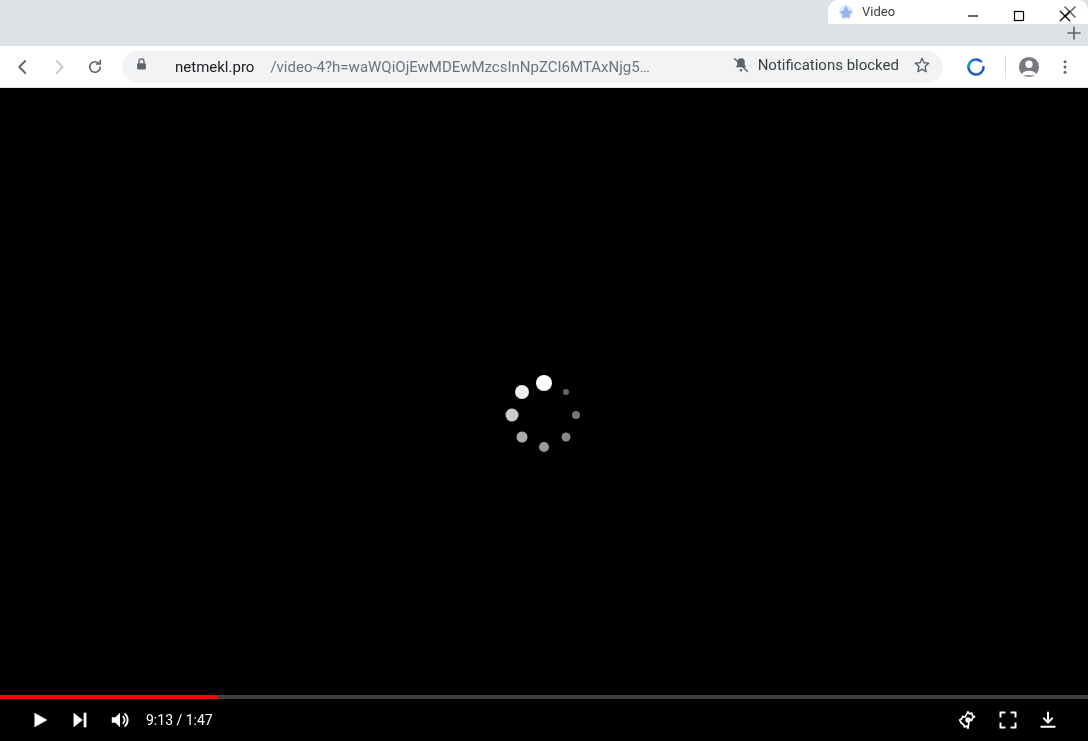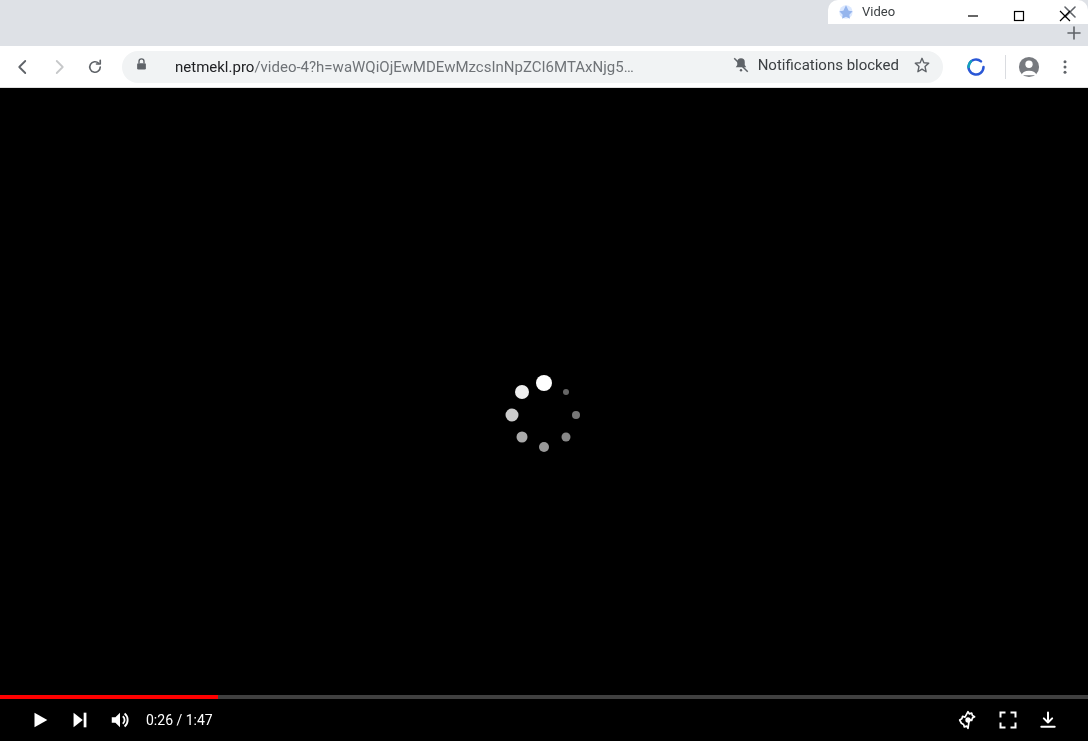--- a/index.html
+++ b/index.html
@@ -19,21 +19,21 @@
   .wc-btn { width: 46px; height: 32px; display: flex; align-items: center; justify-content: center; cursor: pointer; }
 
   
   .toolbar { height: 42px; background: #ffffff; display: flex; align-items: center; padding: 0 6px; gap: 2px; border-bottom: 1px solid #e0e0e0; }
   .tb-btn { width: 34px; height: 34px; display: flex; align-items: center; justify-content: center; cursor: pointer; border-radius: 50%; }
   .tb-btn.disabled svg { opacity: 0.35; }
   .addrbar { flex: 1; margin: 0 8px; height: 32px; background: #f1f3f4; border-radius: 16px; display: flex; align-items: center; padding: 0 12px; gap: 10px; }
   .addrbar .lock { flex: 0 0 auto; }
   .addrbar .url { flex: 1; font-size: 15px; white-space: nowrap; overflow: hidden; text-overflow: ellipsis; }
   .addrbar .url .dark { color: #202124; margin-left: 16px; }
-  .addrbar .url .light { color: #6f7377; }
+  .addrbar .url .light { color: #6f7377; padding-left: 16px; }
   .addrbar .blocked { flex: 0 0 auto; display: flex; align-items: flex-start; gap: 8px; color: #3c4043; font-size: 15px; }
   .addrbar .star { flex: 0 0 auto; margin-left: 4px; }
 
   .ext-icon { width: 34px; height: 34px; display: flex; align-items: center; justify-content: center; margin: 0 6px; }
   .sep { width: 1px; height: 24px; background: #dadce0; margin: 0 4px; }
 
   
   .content { flex: 1; background: #000000; position: relative; }
   .spinner { position: absolute; left: 50%; top: 50%; width: 80px; height: 80px; margin-left: -40px; margin-top: -40px; animation: spin 1.2s linear infinite; }
   .spinner .dot { position: absolute; border-radius: 50%; left: 50%; top: 50%; transform: translate(-50%, -50%); }
@@ -189,21 +189,21 @@
             <rect x="16" y="4" width="3" height="16" fill="#ffffff"></rect>
           </svg>
       </div>
       <div class="vbtn">
         <svg width="22" height="22" viewBox="0 0 24 24">
             <path d="M3 9 H7 L12 4 V20 L7 15 H3 Z" fill="#ffffff"></path>
             <path d="M15 8 a5 5 0 0 1 0 8" fill="none" stroke="#ffffff" stroke-width="2"></path>
             <path d="M17 5 a9 9 0 0 1 0 14" fill="none" stroke="#ffffff" stroke-width="2"></path>
           </svg>
       </div>
-      <span class="time">0:26 / 1:47</span>
+      <span class="time">9:13 / 1:47</span>
       <div class="spacer"></div>
       <div class="vbtn">
         <svg width="20" height="20" viewBox="0 0 24 24">
             <circle cx="12" cy="12" r="3.2" fill="#ffffff"></circle>
             <path d="M12 2 l1.5 2.6 2.9 -0.9 0.9 2.9 2.6 1.5 -2.6 1.5 -0.9 2.9 -2.9 -0.9 L12 22 l-1.5 -2.6 -2.9 0.9 -0.9 -2.9 L4.1 15.9 2 12 l2.6 -1.5 0.9 -2.9 2.9 0.9 Z" fill="none" stroke="#ffffff" stroke-width="2" stroke-linejoin="round"></path>
           </svg>
       </div>
       <div class="vbtn">
         <svg width="20" height="20" viewBox="0 0 24 24">
             <path d="M3 9 V3 H9 M15 3 H21 V9 M21 15 V21 H15 M9 21 H3 V15" fill="none" stroke="#ffffff" stroke-width="2.4"></path>

